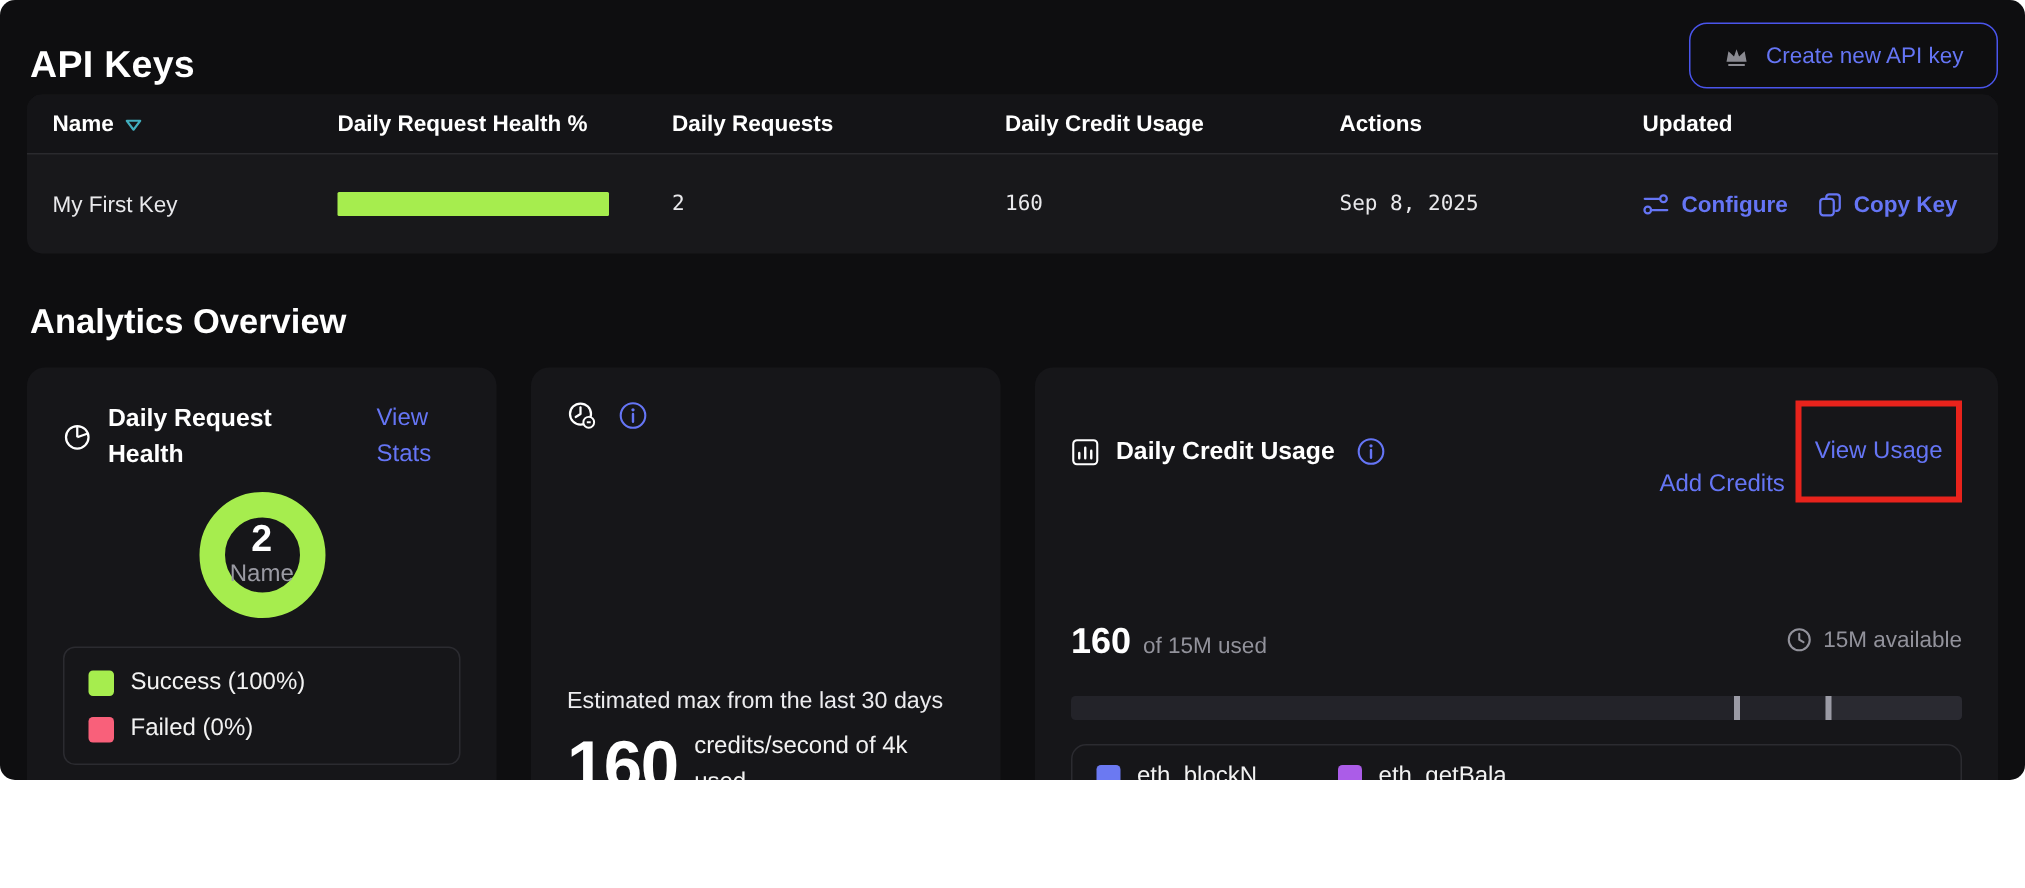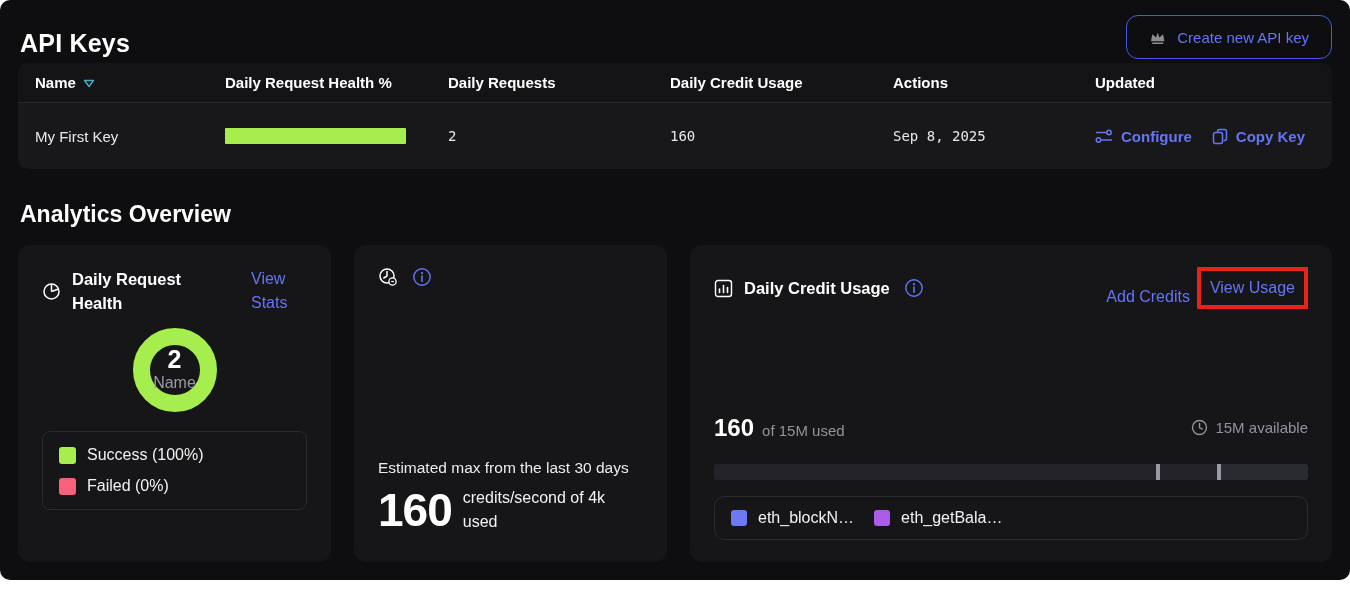--- a/index.html
+++ b/index.html
@@ -2,21 +2,21 @@
 <html><head>
 <meta charset="utf-8">
 <style>
   * { box-sizing: border-box; }
   html,body { margin:0; padding:0; }
   body {
     width:1350px; height:592px; background:#ffffff; overflow:hidden;
     font-family:"Liberation Sans", sans-serif;
   }
   .app {
-    width:1350px; height:580px; background:#0e0e10; border-radius:10px;
+    width:1350px; height:520px; background:#0e0e10; border-radius:10px;
     padding:0 18px; overflow:hidden;
   }
   
   .page-header { display:flex; justify-content:space-between; align-items:flex-start; padding-top:15px; }
   .page-title { font-size:25px; font-weight:700; color:#ffffff; margin:14px 0 0 2px; letter-spacing:.2px; }
   .create-btn {
     display:flex; align-items:center; gap:11px; height:44px; padding:0 22px;
     background:transparent; border:1px solid #4a55ec; border-radius:12px;
     color:#6575f5; font-size:15px; font-weight:500; cursor:pointer;
     font-family:"Liberation Sans", sans-serif;
@@ -67,33 +67,33 @@
   }
   .legend-item { display:flex; align-items:center; gap:11px; }
   .swatch { width:17px; height:17px; border-radius:3px; flex:none; }
   
   .throughput-caption { margin-top:auto; font-size:15.5px; color:#ececef; }
   .throughput-value-row { display:flex; align-items:center; margin-top:8px; padding-bottom:5px; }
   .big-number { font-size:46px; font-weight:700; color:#ffffff; letter-spacing:-1px; line-height:50px; }
   .throughput-unit { font-size:16px; color:#f2f2f2; line-height:24px; margin-left:11px; width:150px; }
   
   .usage-links { margin-left:auto; display:flex; align-items:flex-end; }
-  .annotation-box { border:4px solid #e8231c; padding:5px 9px; margin-left:7px; }
+  .annotation-box { border:4px solid #e8231c; padding:18px 9px; margin-left:7px; }
   .usage-stats { display:flex; align-items:baseline; margin-top:auto; }
   .usage-big { font-size:24px; font-weight:700; color:#ffffff; }
   .usage-sub { font-size:15px; color:#92929b; margin-left:8px; }
   .usage-available { margin-left:auto; display:flex; align-items:center; gap:7px;
                      color:#92929b; font-size:15px; }
   .usage-bar { position:relative; margin-top:22px; height:16px; background:#232329;
                border-radius:3px; overflow:hidden; }
   .bar-tail { position:absolute; top:0; bottom:0; right:0; left:84.7%; background:#2a2a31; }
   .bar-marker { position:absolute; top:0; bottom:0; width:4px; background:#9b9ba6; }
   .usage-legend {
     margin-top:16px; border:1px solid #2b2b30; border-radius:10px; padding:12px 16px;
-    display:flex; gap:20px; align-items:center; font-size:16px; color:#f2f2f2;
+    display:flex; gap:38px; align-items:center; font-size:16px; color:#f2f2f2;
   }
   .swatch-sm { width:16px; height:16px; border-radius:3px; flex:none; }
 </style>
 </head>
 <body>
 
 <div class="app">
 
   <div class="page-header">
     <div class="page-title">API Keys</div>

